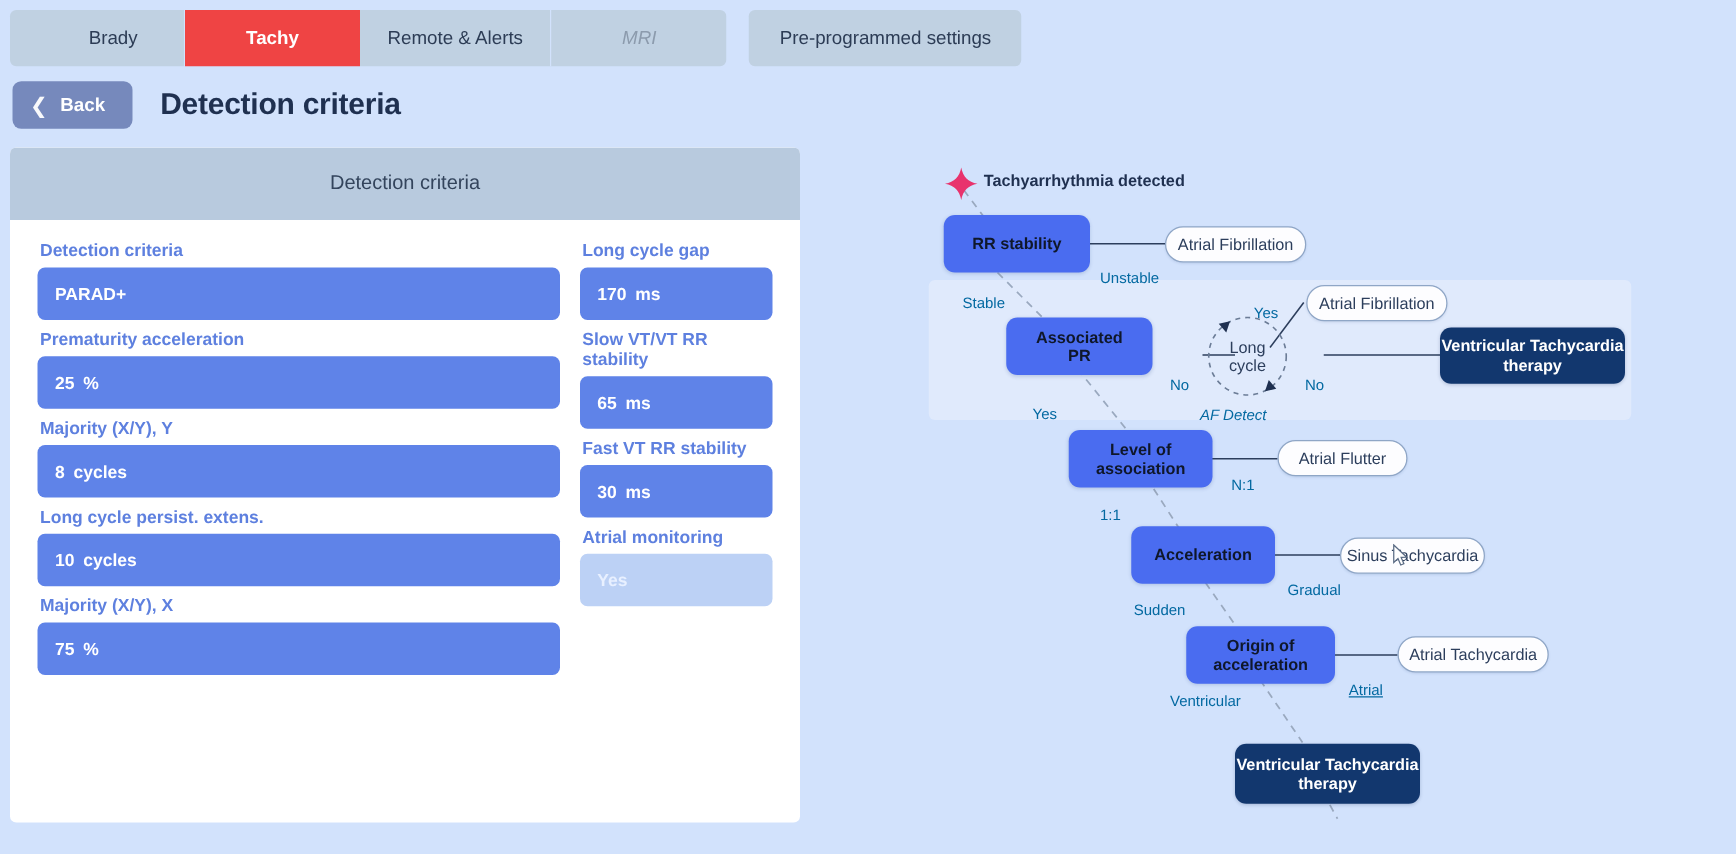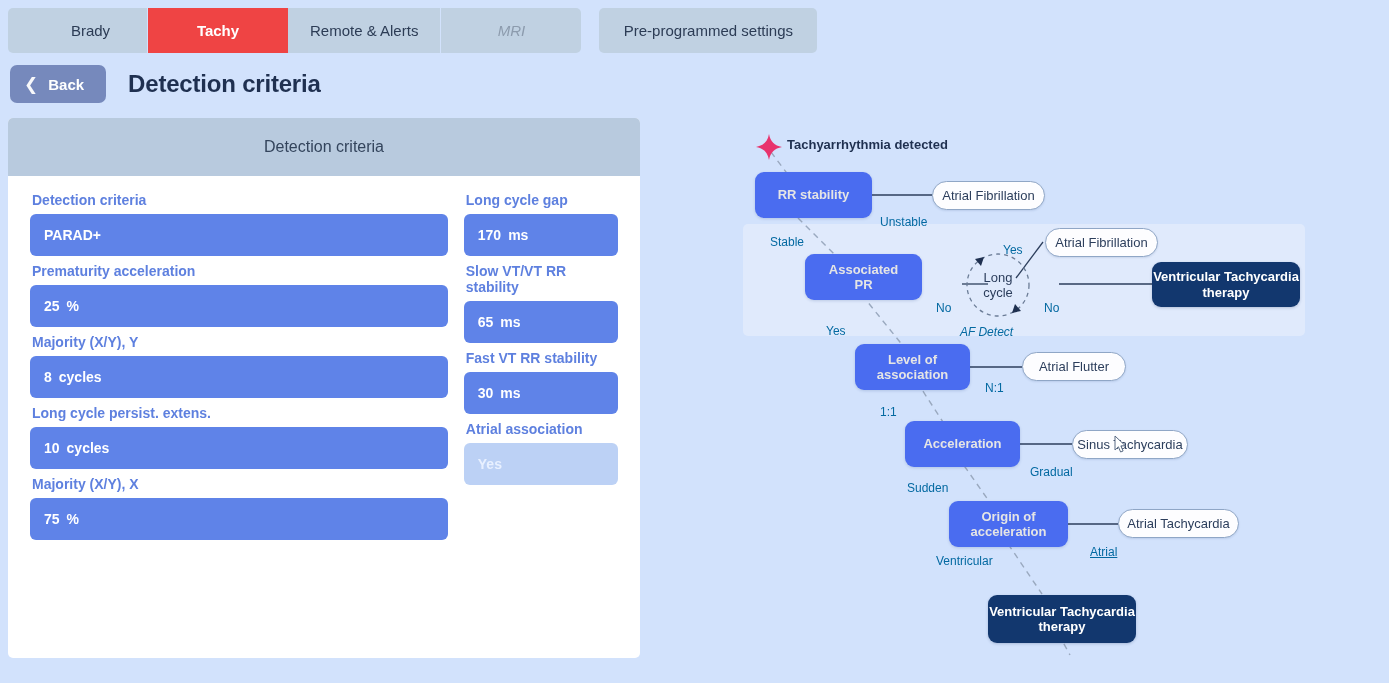--- a/index.html
+++ b/index.html
@@ -63,21 +63,21 @@
   .fbox.readonly { background:#bcd1f5; color:#e8f0ff; cursor:default; }
 
   
   #flow { position:absolute; left:640px; top:110px; width:749px; height:573px; }
   #flowsvg { position:absolute; left:0; top:0; width:749px; height:573px; }
   .node {
     position:absolute; display:flex; align-items:center; justify-content:center;
     text-align:center; line-height:1.18;
   }
   .n-blue {
-    background:#4a6cf0; color:#e5e5e5; font-size:13px; font-weight:bold;
+    background:#4a6cf0; color:#0f172a; font-size:13px; font-weight:bold;
     border-radius:9px; box-shadow:0 1px 3px rgba(30,60,130,.18);
   }
   .n-navy {
     background:#12376e; color:#fff; font-size:13px; font-weight:bold;
     border-radius:9px; box-shadow:0 1px 3px rgba(20,40,90,.22);
   }
   .n-pill {
     background:#fdfdff; color:#2c3e5c; font-size:13px;
     border:1px solid #8fa6c6; border-radius:18px;
     box-shadow:0 1px 2px rgba(40,70,120,.13);
@@ -170,21 +170,21 @@
         </div>
       </div>
       <div class="field">
         <div class="flabel">Fast VT RR stability</div>
         <div class="fbox">
           <span>30</span>
           <span class="unit">ms</span>
         </div>
       </div>
       <div class="field">
-        <div class="flabel">Atrial association</div>
+        <div class="flabel">Atrial monitoring</div>
         <div class="fbox readonly">
           <span>Yes</span>
           <span class="unit"></span>
         </div>
       </div>
     </div>
 
   </div>
 </div>
 
@@ -294,21 +294,21 @@
   <div class="edgelabel" style="left:240px; top:105px;">Unstable</div>
   <div class="edgelabel" style="left:130px; top:125px;">Stable</div>
   <div class="edgelabel" style="left:296px; top:191px;">No</div>
   <div class="edgelabel" style="left:186px; top:214px;">Yes</div>
   <div class="edgelabel" style="left:363px; top:133px;">Yes</div>
   <div class="edgelabel" style="left:404px; top:191px;">No</div>
   <div class="edgelabel" style="left:345px; top:271px;">N:1</div>
   <div class="edgelabel" style="left:240px; top:295px;">1:1</div>
   <div class="edgelabel" style="left:390px; top:355px;">Gradual</div>
   <div class="edgelabel" style="left:267px; top:371px;">Sudden</div>
-  <div class="edgelabel" style="left:450px; top:435px;text-decoration:underline;">Atrial</div>
+  <div class="edgelabel" style="left:439px; top:435px;text-decoration:underline;">Atrial</div>
   <div class="edgelabel" style="left:296px; top:444px;">Ventricular</div>
   <div class="edgelabel ital" style="left:320px; top:215px;">AF Detect</div>
 
   <svg id="cursor" viewBox="0 0 13 19">
     <path d="M1 1 L1 15 L4.4 11.8 L6.6 17 L9.1 16 L6.9 10.9 L11.4 10.8 Z" fill="#ffffff" stroke="#5a6b84" stroke-width="1"></path>
   </svg>
 
 </div>
 
 </body></html>

